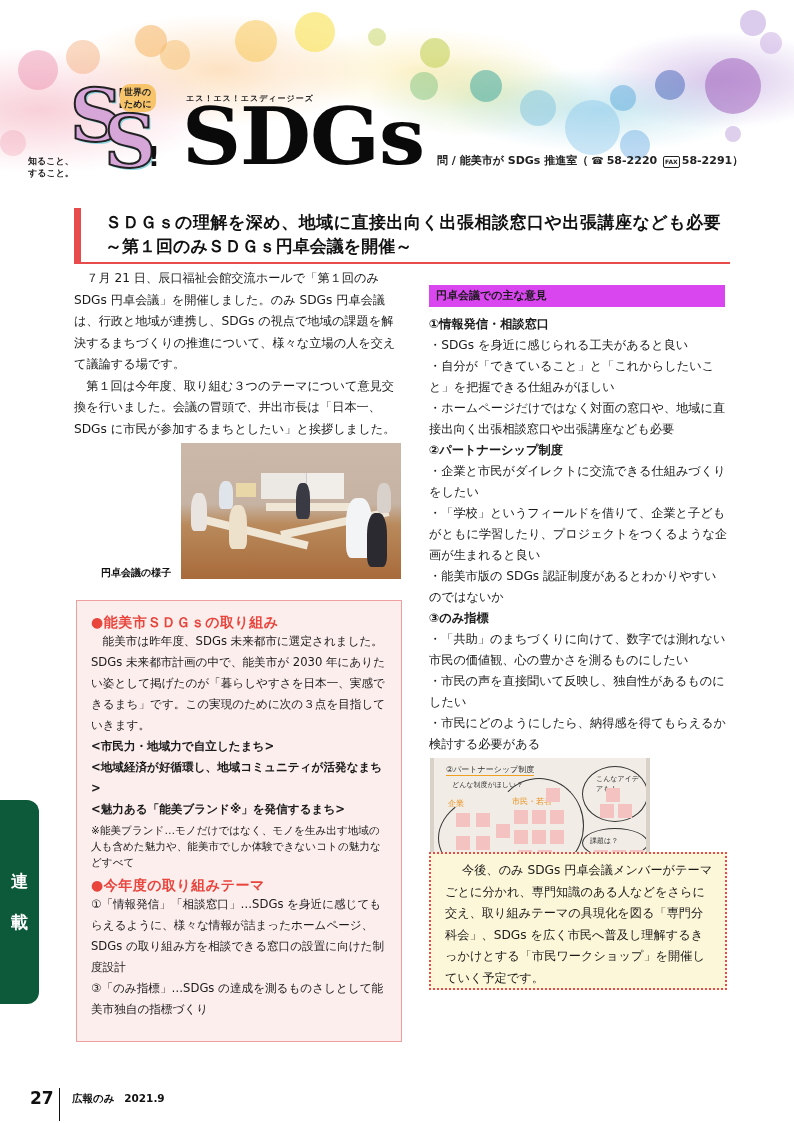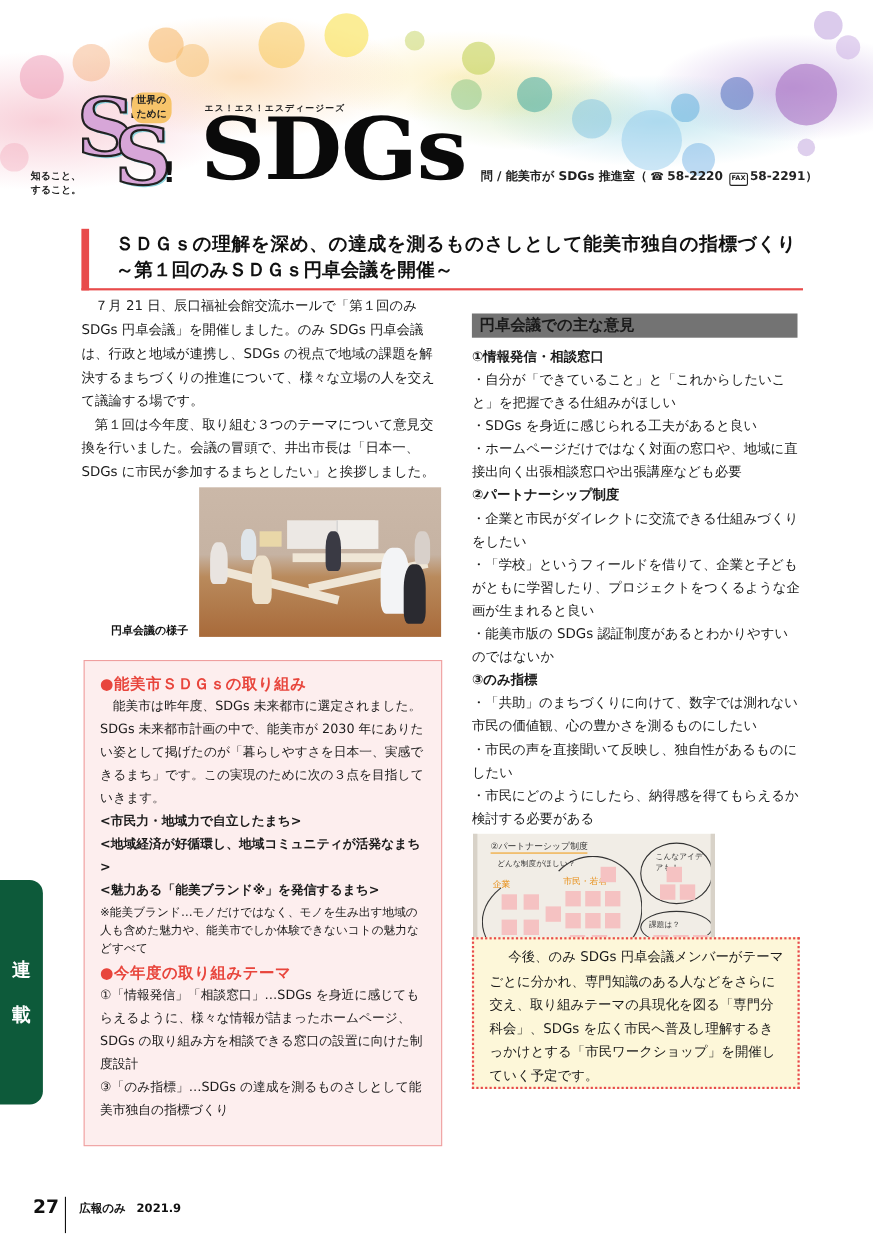--- a/index.html
+++ b/index.html
@@ -57,22 +57,22 @@
   
   .pink-box { position: absolute; left: 76px; top: 600px; width: 326px; height: 442px; background: #fdeeee; border: 1px solid #ef9f9f; padding: 12px 12px 0 14px; }
   .pink-h { font-size: 14px; font-weight: bold; color: #e8453c; line-height: 18px; letter-spacing: 0.5px; }
   .pink-p { font-size: 11.6px; line-height: 21px; color: #1a1a1a; }
   .pink-p.indent { text-indent: 1em; }
   .pink-goal { font-size: 11.6px; font-weight: bold; line-height: 21px; color: #1a1a1a; }
   .pink-note { font-size: 10.6px; line-height: 16px; color: #1a1a1a; margin-top: 2px; }
   .pink-h.second { margin-top: 6px; }
 
   
-  .opinions-head { position: absolute; left: 429px; top: 285px; width: 296px; height: 22px; background: #737373;
-    font-size: 14px; font-weight: bold; line-height: 22px; padding-left: 7px; color: #1a1a1a; }
+  .opinions-head { position: absolute; left: 429px; top: 285px; width: 296px; height: 22px; background: #d946ef;
+    font-size: 11px; font-weight: bold; line-height: 22px; padding-left: 7px; color: #1a1a1a; }
   .opinions { position: absolute; left: 429px; top: 314px; width: 300px; }
   .op-h { font-size: 12.2px; font-weight: bold; line-height: 21px; }
   .op-item { font-size: 12.2px; line-height: 21px; }
 
   .photo2 { position: absolute; left: 430px; top: 758px; width: 220px; height: 131px; background: #f1ede6; overflow: hidden; border-left: 4px solid #d8d2c8; border-right: 4px solid #d8d2c8; }
   .photo2 .note { position: absolute; width: 14px; height: 14px; background: #f5c2c2; }
   .photo2 .curve { position: absolute; border: 1.5px solid #333; border-radius: 50%; }
   .photo2 .hw { position: absolute; font-size: 7px; color: #333; }
   .caption2 { position: absolute; left: 657px; top: 862px; font-size: 10px; font-weight: bold; line-height: 16px; color: #111; }
 
@@ -135,21 +135,21 @@
   <div class="sdgs-kana">エス！エス！エスディージーズ</div>
   <div class="sdgs-big">SDGs</div>
 
   <div class="contact">
     <span>問 / 能美市が SDGs 推進室（</span><span class="ico" style="border:none;font-size:10px;">☎</span><span>58-2220</span>
     <span class="ico" style="font-size:6px;">FAX</span><span>58-2291</span><span>）</span>
   </div>
 </div>
 
 <div class="title-block">
-  <div class="title-line l1">ＳＤＧｓの理解を深め、の達成を測るものさしとして能美市独自の指標づくり</div>
+  <div class="title-line l1">ＳＤＧｓの理解を深め、地域に直接出向く出張相談窓口や出張講座なども必要</div>
   <div class="title-line">～第１回のみＳＤＧｓ円卓会議を開催～</div>
 </div>
 
 <div class="para intro">
   <p>７月 21 日、辰口福祉会館交流ホールで「第１回のみ SDGs 円卓会議」を開催しました。のみ SDGs 円卓会議は、行政と地域が連携し、SDGs の視点で地域の課題を解決するまちづくりの推進について、様々な立場の人を交えて議論する場です。</p>
   <p>第１回は今年度、取り組む３つのテーマについて意見交換を行いました。会議の冒頭で、井出市長は「日本一、SDGs に市民が参加するまちとしたい」と挨拶しました。</p>
 </div>
 
 <div class="photo1">
   <div class="wall"></div>
@@ -176,22 +176,22 @@
   <div class="pink-goal">&lt;魅力ある「能美ブランド※」を発信するまち&gt;</div>
   <p class="pink-note">※能美ブランド…モノだけではなく、モノを生み出す地域の人も含めた魅力や、能美市でしか体験できないコトの魅力などすべて</p>
   <div class="pink-h second">●今年度の取り組みテーマ</div>
   <p class="pink-p">①「情報発信」「相談窓口」…SDGs を身近に感じてもらえるように、様々な情報が詰まったホームページ、SDGs の取り組み方を相談できる窓口の設置に向けた制度設計</p>
   <p class="pink-p">③「のみ指標」…SDGs の達成を測るものさしとして能美市独自の指標づくり</p>
 </div>
 
 <div class="opinions-head">円卓会議での主な意見</div>
 <div class="opinions">
   <div class="op-h">①情報発信・相談窓口</div>
+  <div class="op-item">・SDGs を身近に感じられる工夫があると良い</div>
   <div class="op-item">・自分が「できていること」と「これからしたいこと」を把握できる仕組みがほしい</div>
-  <div class="op-item">・SDGs を身近に感じられる工夫があると良い</div>
   <div class="op-item">・ホームページだけではなく対面の窓口や、地域に直接出向く出張相談窓口や出張講座なども必要</div>
   <div class="op-h">②パートナーシップ制度</div>
   <div class="op-item">・企業と市民がダイレクトに交流できる仕組みづくりをしたい</div>
   <div class="op-item">・「学校」というフィールドを借りて、企業と子どもがともに学習したり、プロジェクトをつくるような企画が生まれると良い</div>
   <div class="op-item">・能美市版の SDGs 認証制度があるとわかりやすいのではないか</div>
   <div class="op-h">③のみ指標</div>
   <div class="op-item">・「共助」のまちづくりに向けて、数字では測れない市民の価値観、心の豊かさを測るものにしたい</div>
   <div class="op-item">・市民の声を直接聞いて反映し、独自性があるものにしたい</div>
   <div class="op-item">・市民にどのようにしたら、納得感を得てもらえるか検討する必要がある</div>
 </div>

